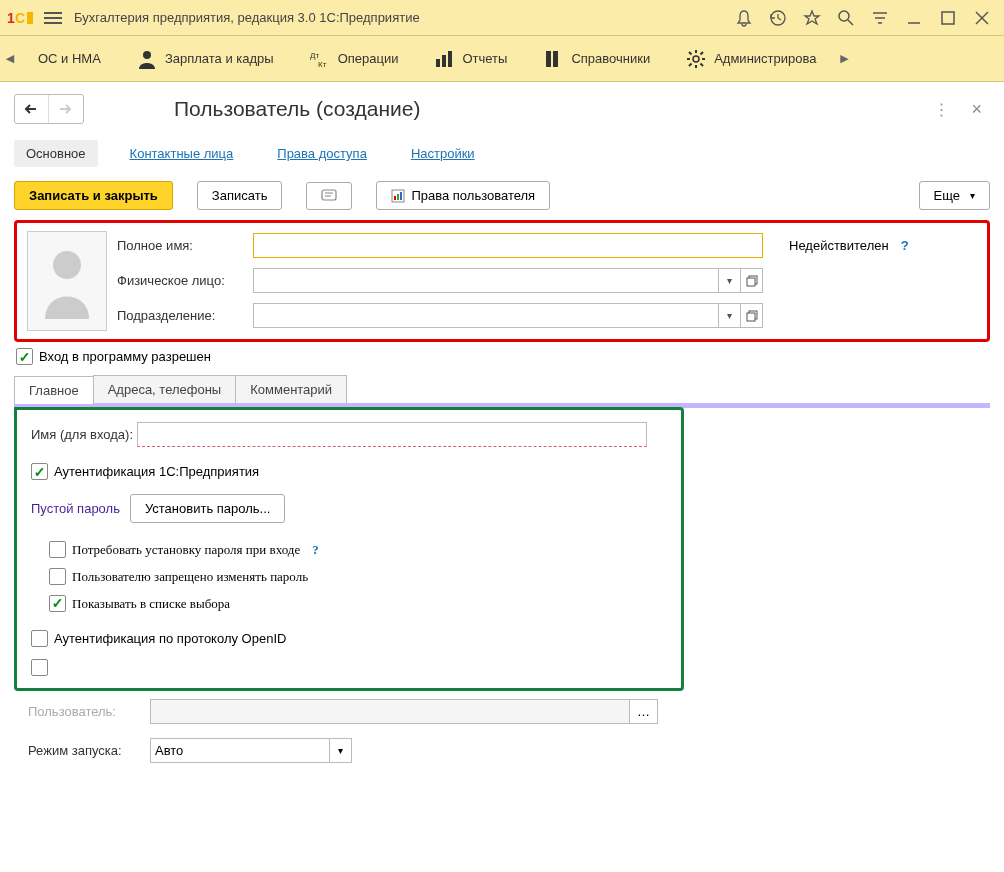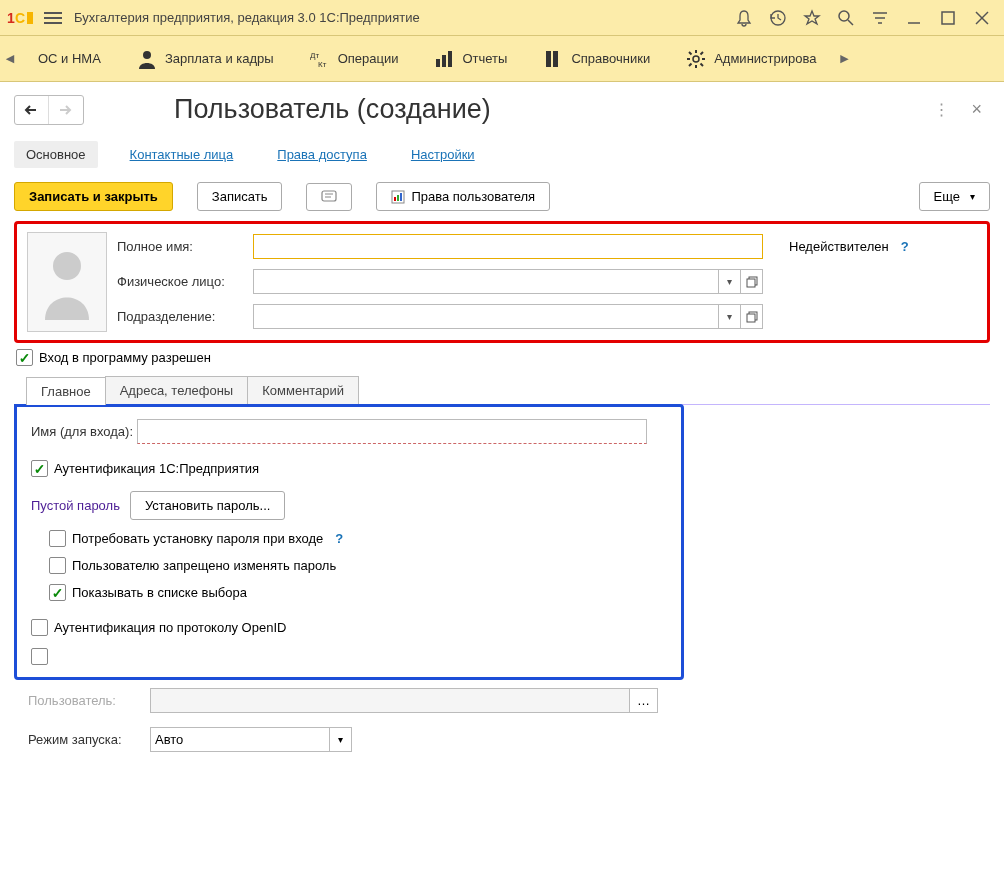--- a/index.html
+++ b/index.html
@@ -18,21 +18,21 @@
 .sectionbar .arrow { width: 20px; height: 100%; display: flex; align-items: center; justify-content: center; cursor: pointer; color: #666; font-size: 11px; }
 .sectionbar .section-item { display: flex; align-items: center; gap: 8px; padding: 0 18px; cursor: pointer; color: #333; white-space: nowrap; }
 .sectionbar .section-icon { width: 20px; height: 20px; display: flex; align-items: center; }
 
 
 .main { padding: 12px 14px 0 14px; }
 .nav-row { display: flex; align-items: center; margin-bottom: 16px; }
 .nav-row .navbtns { display: flex; border: 1px solid #bbb; border-radius: 3px; }
 .nav-row .nav-arrow { width: 34px; height: 28px; display: flex; align-items: center; justify-content: center; cursor: pointer; }
 .nav-row .nav-arrow:first-child { border-right: 1px solid #ddd; }
-.nav-row .page-title { font-size: 27px; color: #333; margin-left: 90px; }
+.nav-row .page-title { font-size: 21px; color: #333; margin-left: 90px; }
 .nav-row .right { margin-left: auto; display: flex; gap: 10px; align-items: center; }
 .nav-row .dots { color: #999; font-size: 16px; cursor: pointer; padding: 4px; }
 .nav-row .close-x { color: #888; font-size: 18px; cursor: pointer; padding: 4px 8px; }
 
 .subtabs { display: flex; gap: 20px; margin-bottom: 14px; align-items: center; }
 .subtabs .tab { padding: 6px 12px; cursor: pointer; }
 .subtabs .tab.active { background: #eee; border-radius: 2px; color: #333; }
 .subtabs .tab.link { color: #1a73b7; text-decoration: underline; }
 
 .toolbar { display: flex; gap: 24px; align-items: center; margin-bottom: 10px; }
@@ -58,31 +58,31 @@
 .fieldrow .invalidbox { display: flex; align-items: center; gap: 6px; margin-left: 14px; }
 .help { color: #1a73b7; font-weight: bold; cursor: pointer; margin-left: 6px; }
 
 .checkbox { display: flex; align-items: center; gap: 6px; cursor: pointer; }
 .checkbox .box { width: 17px; height: 17px; border: 1px solid #888; border-radius: 2px; display: flex; align-items: center; justify-content: center; background: #fff; }
 .checkbox .box.checked::after { content: "✓"; color: #0a8a0a; font-weight: bold; font-size: 14px; }
 
 .loginallowed { margin: 6px 0 10px 2px; }
 
 
-.tabstrip { display: flex; border-bottom: 1px solid #c4b5fd; margin-left: 12px; }
+.tabstrip { display: flex; border-bottom: 5px solid #c4b5fd; }
 .tabstrip .tsitem { padding: 6px 14px; border: 1px solid #bbb; border-bottom: none; background: #f4f4f4; cursor: pointer; margin-right: -1px; color: #444; }
 .tabstrip .tsitem.active { background: #fff; position: relative; top: 1px; }
 
 
-.redbox2 { border: 3px solid #1d4ed8; border-radius: 4px; border-top-left-radius: 0; padding: 12px 14px; margin-top: -1px; }
+.redbox2 { border: 3px solid #15803d; border-radius: 4px; border-top-left-radius: 0; padding: 12px 14px; margin-top: -1px; }
 .loginname { display: flex; align-items: center; gap: 4px; margin-bottom: 16px; }
 .loginname label { color: #333; }
 .loginname input { flex: 1; max-width: 510px; border: 1px solid #bbb; border-bottom: 1px dashed #c66; padding: 4px; }
 .auth-section { margin-bottom: 10px; }
-.auth-section .sub { margin-left: 18px; margin-top: 10px; display: flex; flex-direction: column; gap: 10px; }
+.auth-section .sub { margin-left: 18px; margin-top: 18px; display: flex; flex-direction: column; gap: 10px; font-family: Liberation Serif, serif; }
 .pwrow { display: flex; align-items: center; gap: 10px; margin-left: 0px; margin-top: 14px; margin-bottom: 4px; }
 .pwrow .pwlabel { color: #4c1d95; }
 
 
 .belowbox { padding: 8px 14px; }
 .belowbox .fieldrow { margin-bottom: 14px; }
 .belowbox .fieldrow label { width: 116px; }
 .belowbox .fieldrow.gray label { color: #aaa; }
 .belowbox .laselect { display: flex; }
 .belowbox .laselect input { width: 180px; }

